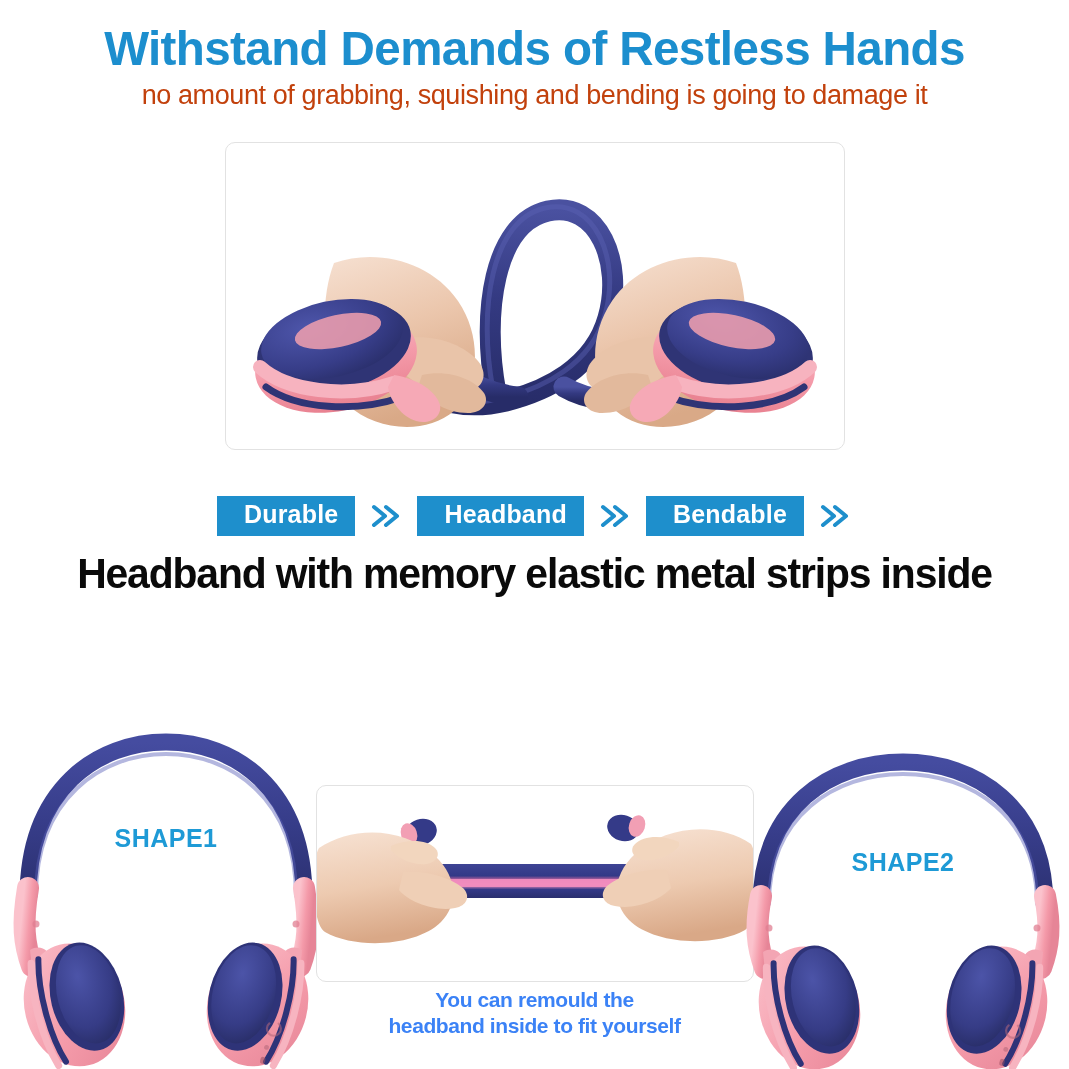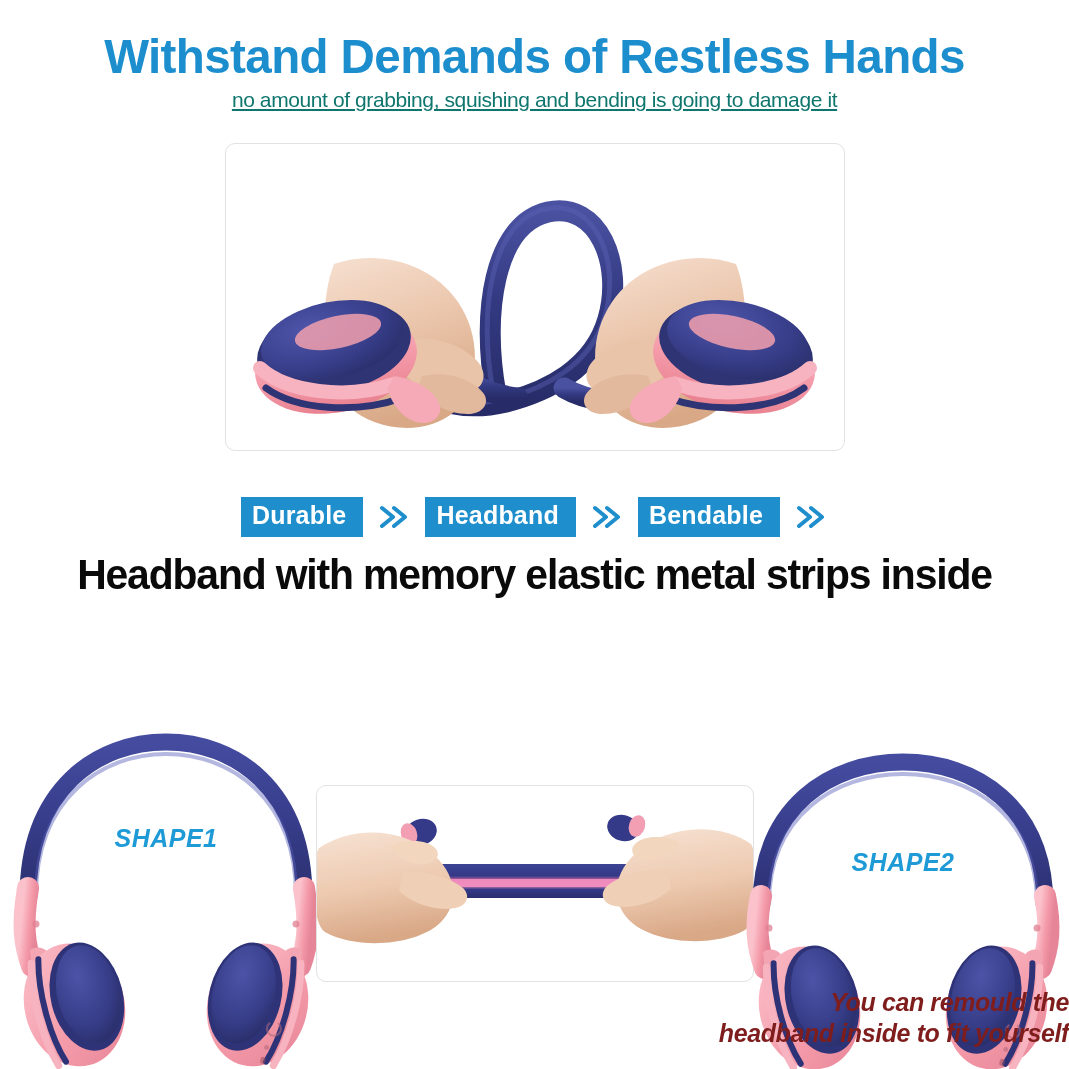--- a/index.html
+++ b/index.html
@@ -12,41 +12,39 @@
     width: 1069px;
     height: 1069px;
     font-family: "Liberation Sans", sans-serif;
     color: #111111;
     overflow: hidden;
     position: relative;
   }
 
   
   .header {
-    padding-top: 8px;
+    padding-top: 24px;
     text-align: center;
-    margin-top: 24px;
   }
   .headline {
     font-size: 48px;
     font-weight: bold;
     color: #1C8ECE;
     letter-spacing: -0.6px;
     line-height: 1.05;
     white-space: nowrap;
     transform: scaleX(0.99);
   }
   .subhead {
     margin-top: 6px;
-    font-size: 21px;
+    font-size: 27px;
     font-weight: 400;
-    color: #0f766e;
+    color: #c2410c;
     letter-spacing: -0.4px;
     white-space: nowrap;
-    text-decoration: underline;
   }
 
   
   .photo-panel {
     border: 1px solid #E2E2E2;
     border-radius: 10px;
     background: #ffffff;
     box-sizing: border-box;
     overflow: hidden;
     position: relative;
@@ -64,21 +62,21 @@
     align-items: center;
     justify-content: center;
     gap: 14px;
   }
   .badge {
     background: #1E8FCC;
     color: #ffffff;
     font-size: 25px;
     font-weight: bold;
     letter-spacing: 0.2px;
-    padding: 5px 17px 7px 11px;
+    padding: 5px 17px 7px 27px;
     line-height: 1.1;
     white-space: nowrap;
   }
   .chev {
     display: block;
     width: 34px;
     height: 28px;
   }
 
   
@@ -93,21 +91,20 @@
     transform: scaleX(0.95);
   }
 
   
   .bottom {
     position: absolute;
     left: 0;
     top: 700px;
     width: 883px;
     height: 369px;
-    font-style: italic;
   }
   .hp {
     position: absolute;
     top: 28px;
     width: 320px;
     height: 341px;
   }
   .hp-left  { left: 6px; }
   .hp-right { left: 743px; }
 
@@ -129,24 +126,24 @@
     top: 85px;
     width: 438px;
     height: 197px;
   }
 
   .caption {
     position: absolute;
     left: 0;
     top: 287px;
     width: 1069px;
-    text-align: right;
-    font-size: 25px;
+    text-align: center;
+    font-size: 21px;
     font-weight: bold;
-    color: #7f1d1d;
+    color: #3b82f6;
     line-height: 1.22;
     letter-spacing: -0.4px;
   }
   .caption span { display: block; }
 
   svg { display: block; }
 </style>
 </head>
 <body>
 

